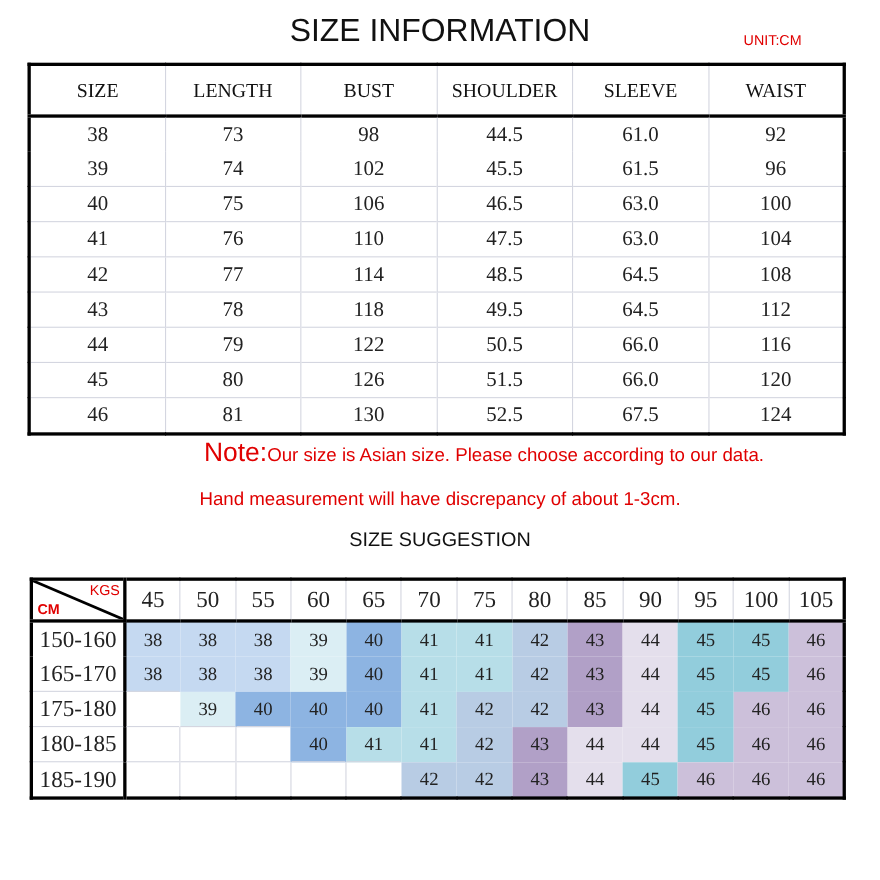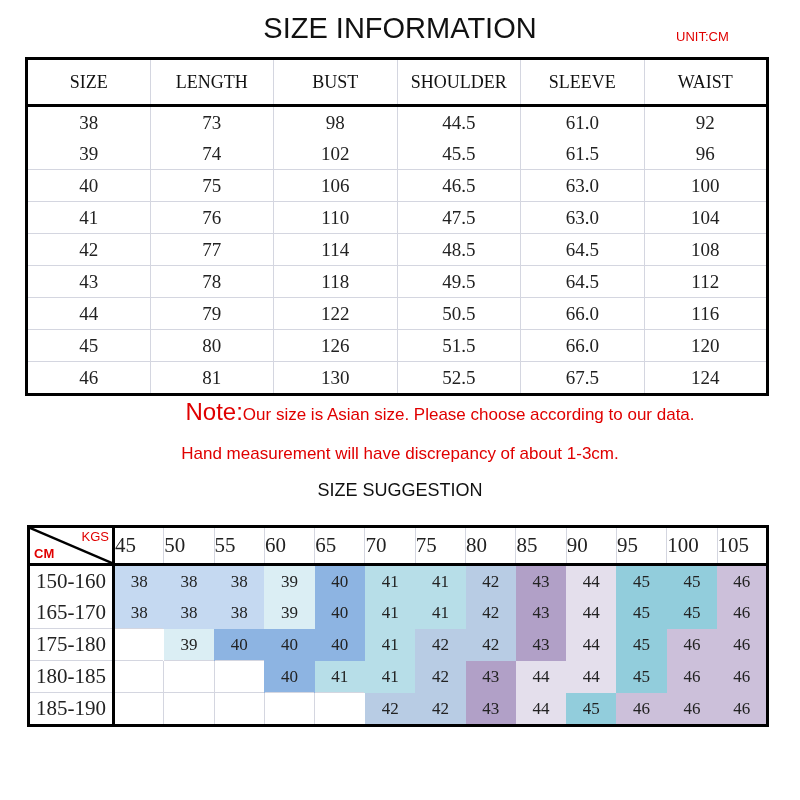--- a/index.html
+++ b/index.html
@@ -18,21 +18,21 @@
   #info-table tr:nth-child(2) td { border-top: none; }
 
   .note { position: absolute; left: 0; width: 800px; text-align: center; color: #e00000; font-family: "Liberation Sans", sans-serif; }
   #note1 { top: 398px; font-size: 17px; margin-left: 40px; }
   #note1 .note-label { font-size: 24px; }
   #note2 { top: 444px; font-size: 17px; }
   #title-sugg { top: 480px; font-size: 18px; }
 
   
   #sugg-table { left: 27px; top: 525px; width: 742px; border: 3px solid #000; }
-  #sugg-table th { height: 35px; font-family: "Liberation Serif", serif; font-weight: normal; font-size: 21px; color: #222; border-bottom: 3px solid #000; border-left: 1px solid #d4d6e0; text-align: left; padding: 0; }
+  #sugg-table th { height: 35px; font-family: "Liberation Serif", serif; font-weight: normal; font-size: 21px; color: #222; border-bottom: 3px solid #000; border-left: 1px solid #d4d6e0; text-align: center; padding: 0; }
   #sugg-table th.corner { border-left: none; border-right: 3px solid #000; position: relative; padding: 0; }
   #sugg-table td { height: 31px; font-family: "Liberation Serif", serif; font-size: 17px; color: #222; text-align: center; border-top: 1px solid #d4d6e0; border-left: 1px solid #d4d6e0; padding: 0; }
   #sugg-table td.rowhead { font-size: 21px; border-left: none; border-right: 3px solid #000; background: #fff; }
   #sugg-table tr:nth-child(2) td { border-top: none; }
   #sugg-table td.filled { border-top-color: transparent; border-left-color: transparent; }
   .corner-svg { position: absolute; left: 0; top: 0; width: 100%; height: 100%; }
   .corner-kgs { position: absolute; right: 3px; top: 1px; color: #e00000; font-family: "Liberation Sans", sans-serif; font-size: 13px; }
   .corner-cm { position: absolute; left: 4px; bottom: 2px; color: #e00000; font-family: "Liberation Sans", sans-serif; font-size: 13px; font-weight: bold; }
 </style>
 </head>

